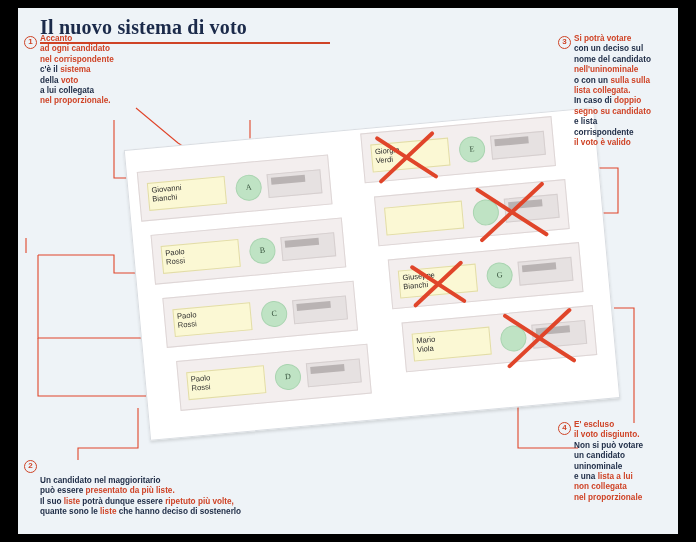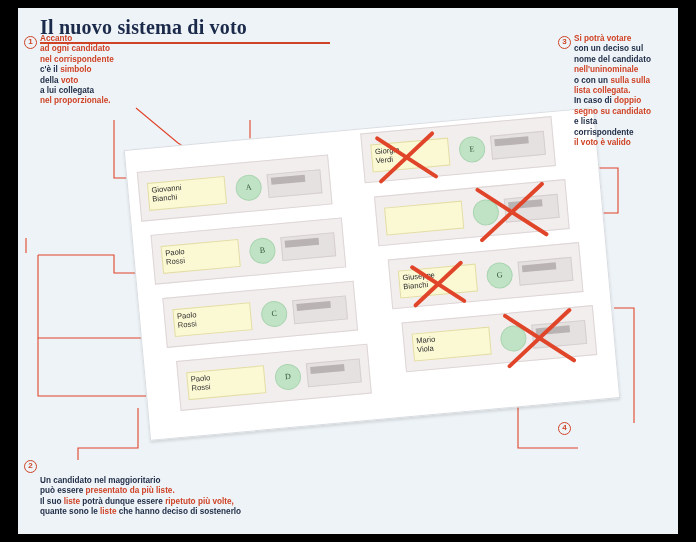--- a/index.html
+++ b/index.html
@@ -185,21 +185,21 @@
         </div>
       </div>
 
     </div>
 
     <div class="num" style="left:6px;top:28px;">1</div>
     <div class="callout" style="left:22px;top:26px;width:110px;">
       <b>Accanto</b><br>
       <b>ad ogni candidato</b><br>
       <b>nel corrispondente</b><br>
-      <span class="dark">c'è il </span><b>simbolo</b><br>
+      <span class="dark">c'è il </span><b>sistema</b><br>
       <span class="dark">della </span><b>voto</b><br>
       <span class="dark">a lui collegata</span><br>
       <b>nel proporzionale.</b>
     </div>
 
 
     <div class="num" style="left:540px;top:28px;">3</div>
     <div class="callout" style="left:556px;top:26px;width:112px;">
       <b>Si potrà votare</b><br>
       <span class="dark">con un deciso sul</span><br>
@@ -208,20 +208,30 @@
       <span class="dark">o con un </span><b>sulla sulla</b><br>
       <b>lista collegata.</b><br>
       <span class="dark">In caso di </span><b>doppio</b><br>
       <b>segno su candidato</b><br>
       <span class="dark">e lista</span><br>
       <span class="dark">corrispondente</span><br>
       <b>il voto è valido</b>
     </div>
 
     <div class="num" style="left:540px;top:414px;">4</div>
+    <div class="callout" style="left:556px;top:412px;width:112px;">
+      <b>E' escluso</b><br>
+      <b>il voto disgiunto.</b><br>
+      <span class="dark">Non si può votare</span><br>
+      <span class="dark">un candidato</span><br>
+      <span class="dark">uninominale</span><br>
+      <span class="dark">e una </span><b>lista a lui</b><br>
+      <b>non collegata</b><br>
+      <b>nel proporzionale</b>
+    </div>
 
     <div class="num" style="left:6px;top:452px;">2</div>
     <div class="callout" style="left:22px;top:468px;width:330px;">
       <span class="dark">Un candidato nel maggioritario</span><br>
       <span class="dark">può essere </span><b>presentato da più liste.</b><br>
       <span class="dark">Il suo </span><b>liste</b><span class="dark"> potrà dunque essere </span><b>ripetuto più volte,</b><br>
       <span class="dark">quante sono le </span><b>liste</b><span class="dark"> che hanno deciso di sostenerlo</span>
     </div>
 
   </div>

